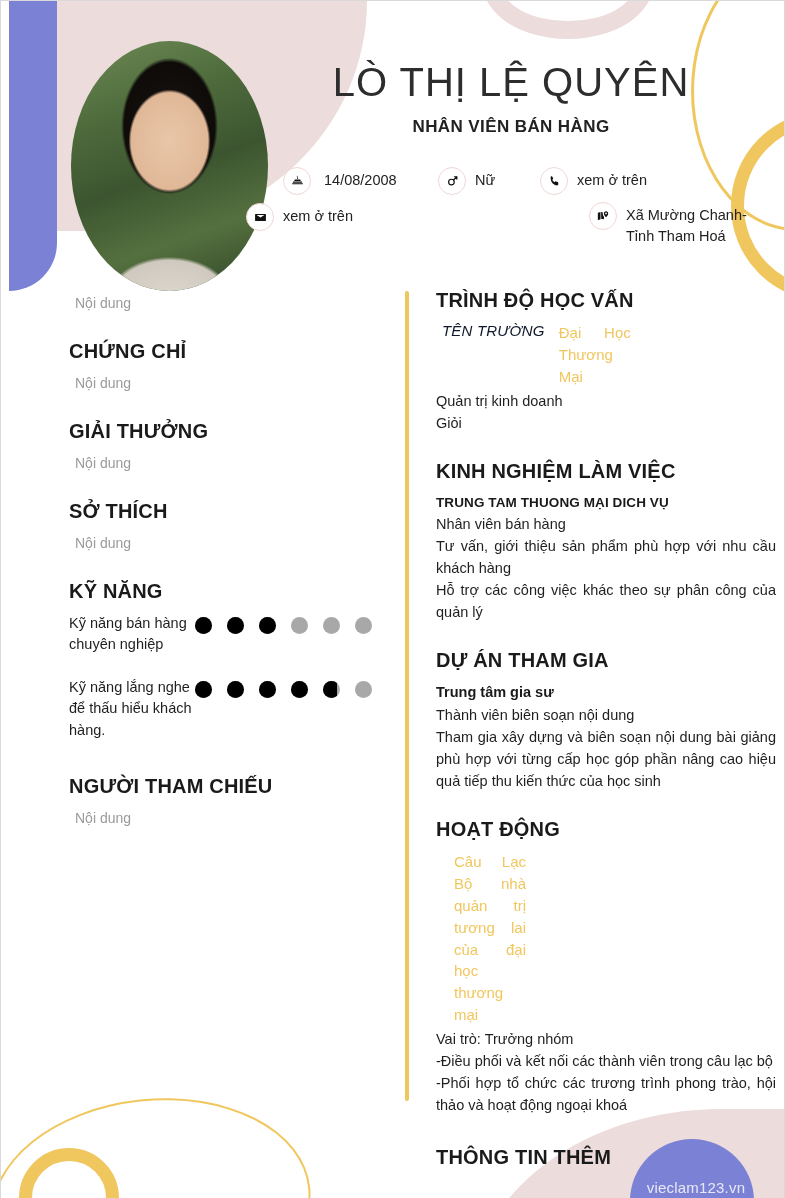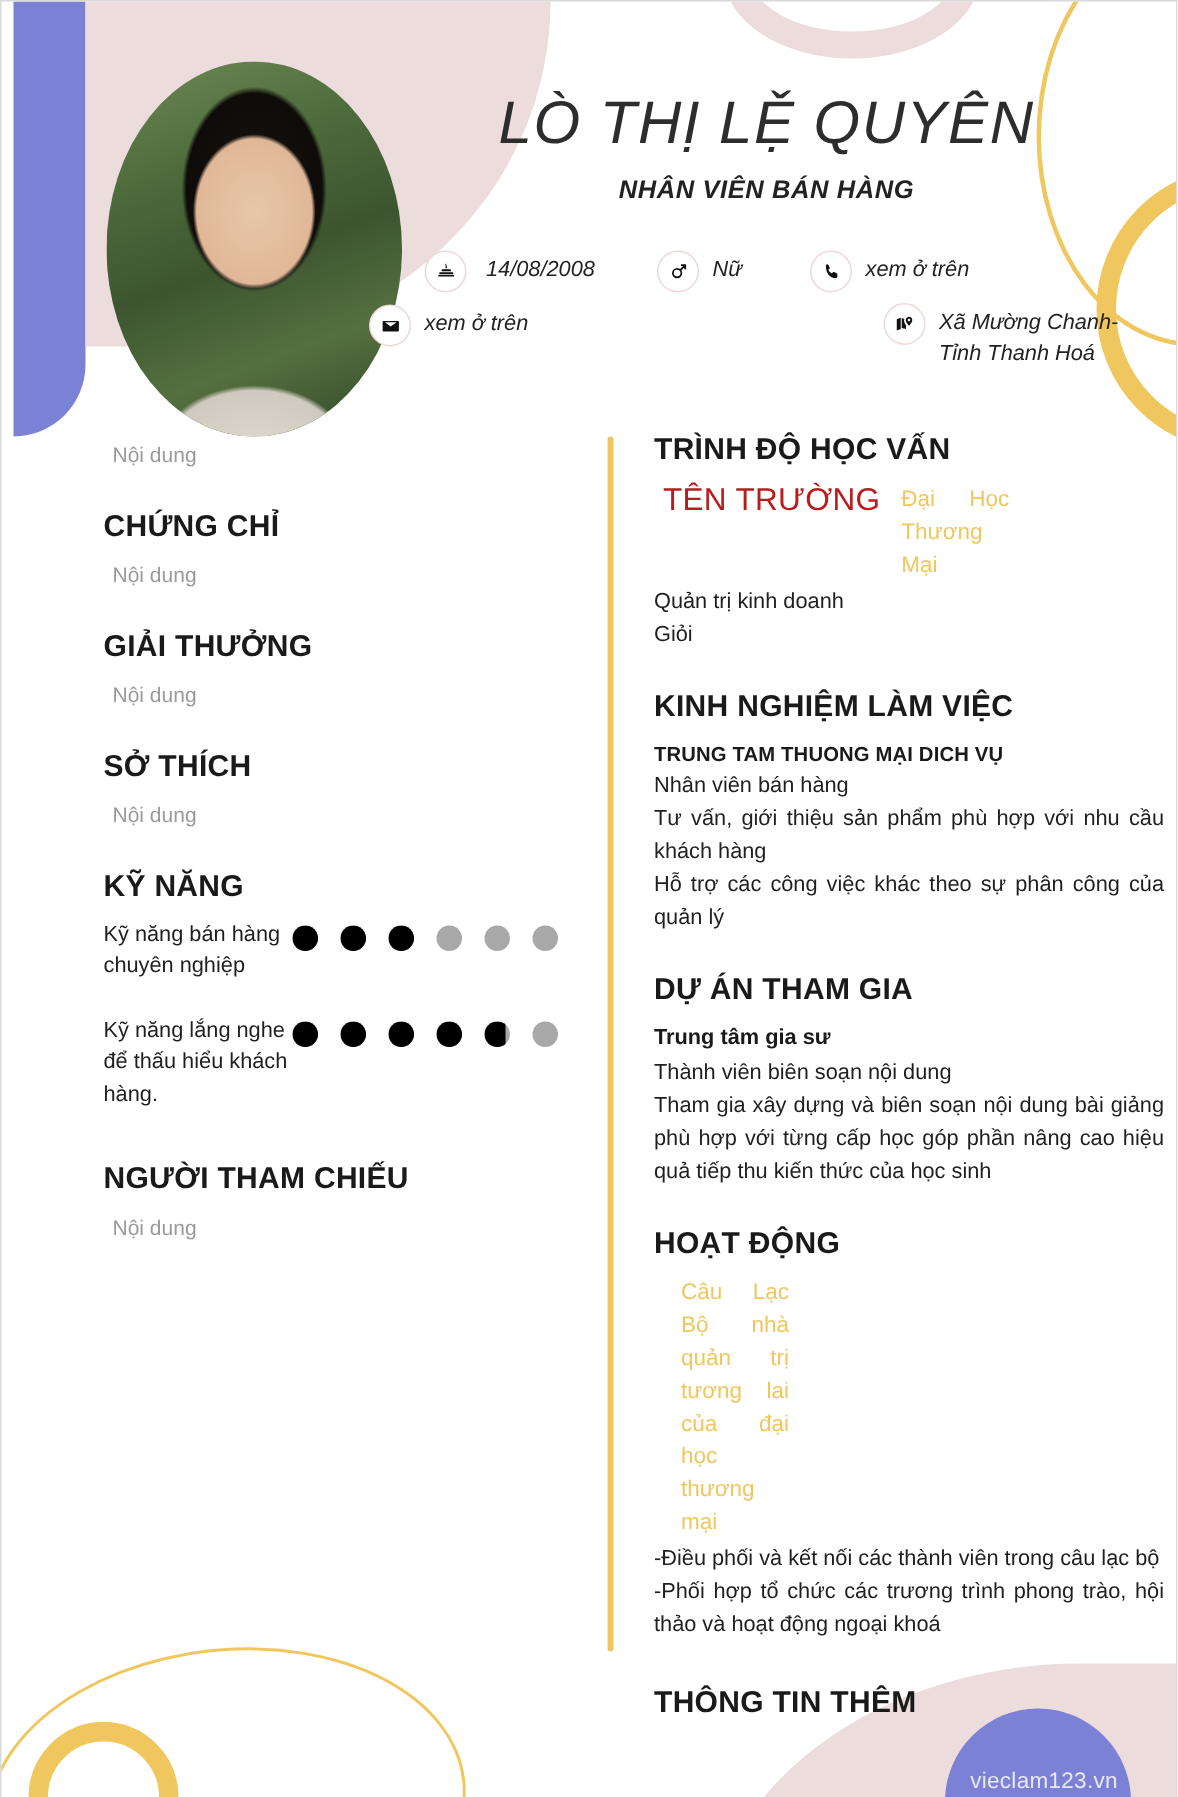--- a/index.html
+++ b/index.html
@@ -99,21 +99,21 @@
     position: absolute;
     left: 645px; top: 1178px;
     width: 100px;
     text-align: center;
     color: #e8e8f4;
     font-size: 15px;
     letter-spacing: .2px;
   }
 
   
-  .header { position: absolute; left: 0; top: 0; width: 695px; height: 290px; font-style: italic; }
+  .header { position: absolute; left: 0; top: 0; width: 695px; height: 290px; }
 
   .avatar-wrap {
     position: absolute;
     left: 70px; top: 40px;
     width: 197px; height: 250px;
     border-radius: 50% / 50%;
     overflow: hidden;
   }
   .avatar-photo {
     width: 100%; height: 100%;
@@ -221,24 +221,25 @@
     font-weight: 700;
     color: #1a1a1a;
     line-height: 1.5;
     margin: 0;
   }
   .org-name.small-caps { font-size: 13.5px; letter-spacing: .1px; }
 
   
   .school-row { display: flex; align-items: flex-start; margin: 0 0 2px 6px; }
   .school-label {
-    font-size: 21px;
-    color: #b91c1c;
+    font-size: 15px;
+    color: #0f172a;
     white-space: nowrap;
     letter-spacing: .2px;
+    font-style: italic;
   }
   .school-value {
     font-size: 15px;
     color: #f0c75e;
     width: 72px;
     margin-left: 14px;
     line-height: 1.46;
     text-align: justify;
     text-align-last: justify;
   }
@@ -343,21 +344,21 @@
     </div>
 
     <div class="contact-item c-address">
       <span class="contact-icon">
         <svg width="14" height="13" viewBox="0 0 24 24" fill="#111">
           <path d="M2.5 5.3L7.4 3.5v13.7L2.5 19z"></path>
           <path d="M8.6 3.6l3.4 1.2c-.3.7-.5 1.4-.5 2.2 0 1.9 1.4 4.3 2.3 5.6v4.6L8.6 16z"></path>
           <path d="M17.6 2.3c-2.2 0-4 1.8-4 4 0 2.9 4 7.2 4 7.2s4-4.3 4-7.2c0-2.2-1.8-4-4-4zm0 5.6a1.6 1.6 0 110-3.2 1.6 1.6 0 010 3.2z"></path>
         </svg>
       </span>
-      <span class="contact-text">Xã Mường Chanh- Tỉnh Thanh Hoá</span>
+      <span class="contact-text">Xã Mường Chanh- Tỉnh Tham Hoá</span>
     </div>
   </div>
 
   <div class="divider"></div>
 
   <div class="col-left">
 
     <div class="block">
       <p class="placeholder">Nội dung</p>
     </div>
@@ -450,20 +451,21 @@
     <div class="block">
       <h2 class="sec-title">DỰ ÁN THAM GIA</h2>
       <p class="org-name">Trung tâm gia sư</p>
       <p class="body-text plain">Thành viên biên soạn nội dung</p>
       <p class="body-text">Tham gia xây dựng và biên soạn nội dung bài giảng phù hợp với từng cấp học góp phần nâng cao hiệu quả tiếp thu kiến thức của học sinh</p>
     </div>
 
     <div class="block">
       <h2 class="sec-title">HOẠT ĐỘNG</h2>
       <div class="club-value">Câu Lạc Bộ nhà quản trị tương lai của đại học thương mại</div>
+      <p class="body-text plain">Vai trò: Trưởng nhóm</p>
       <p class="body-text">-Điều phối và kết nối các thành viên trong câu lạc bộ</p>
       <p class="body-text">-Phối hợp tổ chức các trương trình phong trào, hội thảo và hoạt động ngoại khoá</p>
     </div>
 
     <div class="block" style="margin-top:30px">
       <h2 class="sec-title">THÔNG TIN THÊM</h2>
     </div>
   </div>
 
 </div>

